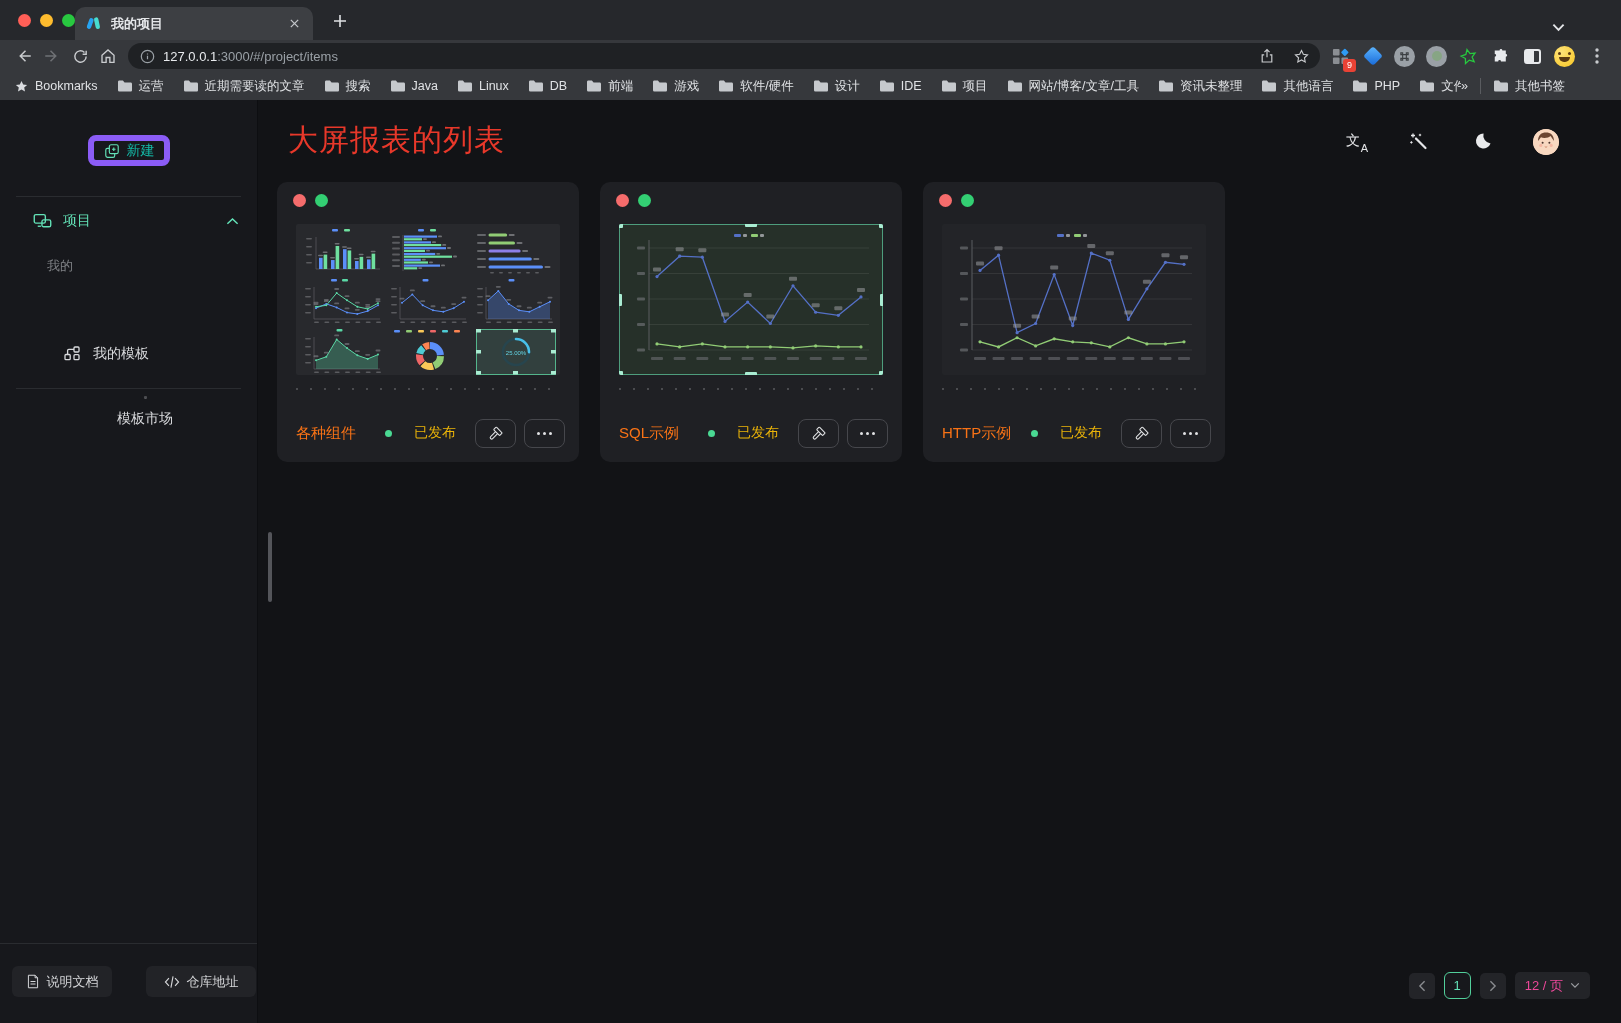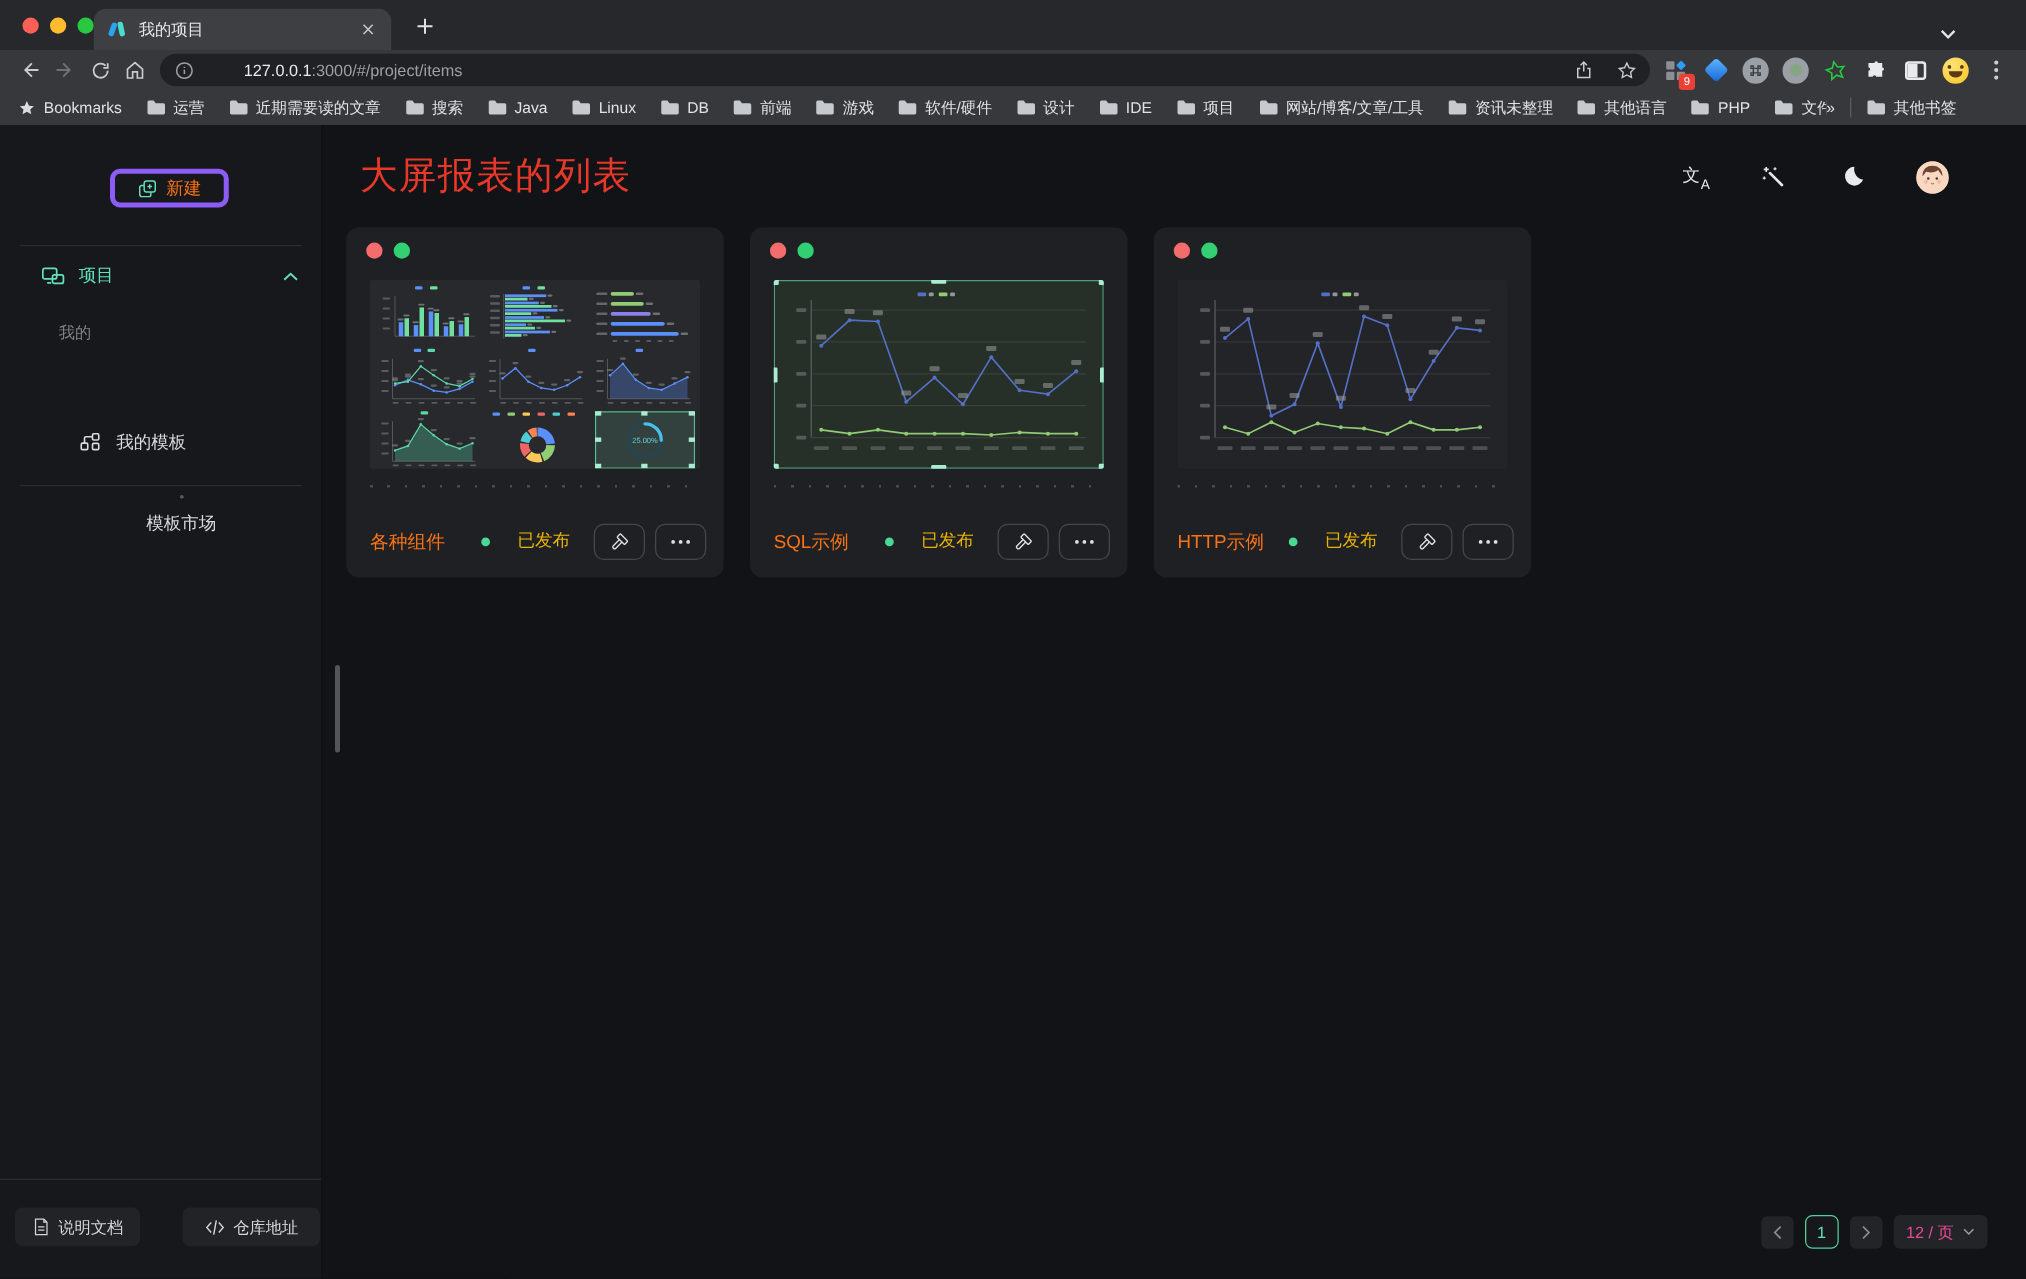--- a/index.html
+++ b/index.html
@@ -6,31 +6,31 @@
   html,body { width:1621px; height:1023px; overflow:hidden; background:#0f1013;
     font-family:"Liberation Sans","DejaVu Sans",sans-serif; }
   .window { position:relative; width:1621px; height:1023px; }
 
   
   .tabstrip { height:40px; background:#26282c; position:relative; }
   .traffic { position:absolute; left:18px; top:14px; display:flex; gap:9px; }
   .light { width:13px; height:13px; border-radius:50%; }
   .light.r { background:#ff5f57; } .light.y { background:#febc2e; } .light.g { background:#28c840; }
   .tab { position:absolute; left:75px; bottom:0; width:238px; height:33px; background:#3d3f43;
-    border-radius:10px 10px 0 0; display:flex; align-items:center; padding:0 10px; gap:9px; }
+    border-radius:10px 10px 0 0; display:flex; align-items:center; padding:0 10px; gap:9px;font-weight:bold; }
   .tab-title { color:#e4e6e9; font-size:13px; flex:1; white-space:nowrap; overflow:hidden; }
   .tab-close { width:17px; height:17px; display:flex; align-items:center; justify-content:center; border-radius:50%; }
   .newtab-btn { position:absolute; left:327px; bottom:6px; width:26px; height:26px; display:flex;
     align-items:center; justify-content:center; border-radius:50%; }
   .tabsearch-btn { position:absolute; right:56px; bottom:8px; }
   .toolbar { height:32px; background:#36383c; display:flex; align-items:center; padding:0 10px; }
   .nav-ic { width:28px; height:28px; display:flex; align-items:center; justify-content:center; border-radius:50%; }
   .omnibox { flex:1; height:26px; background:#1f2124; border-radius:13px; margin:0 8px 0 6px;
     display:flex; align-items:center; padding:0 6px 0 12px; gap:8px; }
-  .url { font-size:13px; color:#9aa0a6; white-space:nowrap; flex:1;margin-left:32px; }
+  .url { font-size:13px; color:#9aa0a6; white-space:nowrap; flex:1; }
   .url b { color:#e8eaed; font-weight:normal; }
   .omni-ic { width:26px; height:24px; display:flex; align-items:center; justify-content:center; }
   .ext-row { display:flex; align-items:center; gap:7px; padding-right:2px; }
   .ext { width:25px; height:25px; position:relative; display:flex; align-items:center; justify-content:center; }
   .badge { position:absolute; right:-3px; bottom:-3px; min-width:13px; height:13px; background:#e94235;
     color:#fff; font-size:9px; border-radius:3px; display:flex; align-items:center; justify-content:center; padding:0 2px; }
   .gem { width:14px; height:14px; background:linear-gradient(135deg,#5db6ff,#1769d8); transform:rotate(45deg); border-radius:3px; }
   .circ-gray { width:21px; height:21px; border-radius:50%; background:#9aa0a6; display:flex; align-items:center; justify-content:center; }
   .circ-inner { width:10px; height:10px; border-radius:50%; background:#87a584; }
   .panel-ic { width:17px; height:15px; border:2px solid #e8eaed; border-radius:3px; position:relative; }
@@ -43,22 +43,22 @@
   .bookmarks-bar { height:28px; background:#36383c; display:flex; align-items:center; padding:0 14px; font-size:12.5px; color:#e0e2e5; }
   .bm-list { display:flex; align-items:center; gap:19px; flex:1; overflow:hidden; white-space:nowrap; }
   .bm { display:inline-flex; align-items:center; gap:6px; }
   .bm em { font-style:normal; }
   .bm-right { display:flex; align-items:center; gap:12px; padding-right:42px; }
   .bm-sep { width:1px; height:16px; background:#5a5c60; }
 
   
   .app { display:flex; height:923px; background:#121316; }
   .sidebar { width:258px; background:#17181c; position:relative; flex:none; border-right:1px solid #0d0e11; }
-  .btn-new { position:absolute; left:88px; top:35px; width:95px; height:31px; border:4px solid #8b5cf6;
-    border-radius:8px; background:transparent; color:#f97316; font-size:14px; display:flex;
+  .btn-new { position:absolute; left:88px; top:35px; width:82px; height:31px; border:6px solid #8b5cf6;
+    border-radius:8px; background:transparent; color:#14b8a6; font-size:14px; display:flex;
     align-items:center; justify-content:center; gap:7px; cursor:pointer; }
   .sb-div { position:absolute; left:16px; right:16px; height:1px; background:#2a2c30; }
   .sb-row { position:absolute; left:0; right:0; height:32px; display:flex; align-items:center; font-size:14px; }
   .sb-section { color:#63e2b7; padding-left:33px; gap:11px; }
   .sb-section .chev { position:absolute; right:18px; }
   .sb-group-label { color:#7f8185; font-size:13px; padding-left:47px; }
   .sb-item-active { left:6px; right:6px; height:40px; background:#1c332b; border-radius:8px;
     color:#63e2b7; padding-left:57px; gap:12px; }
   .sb-item { color:#d9dadd; padding-left:63px; gap:12px; }
   .sb-item2 { color:#d9dadd; padding-left:33px; gap:11px;flex-direction:column; }

